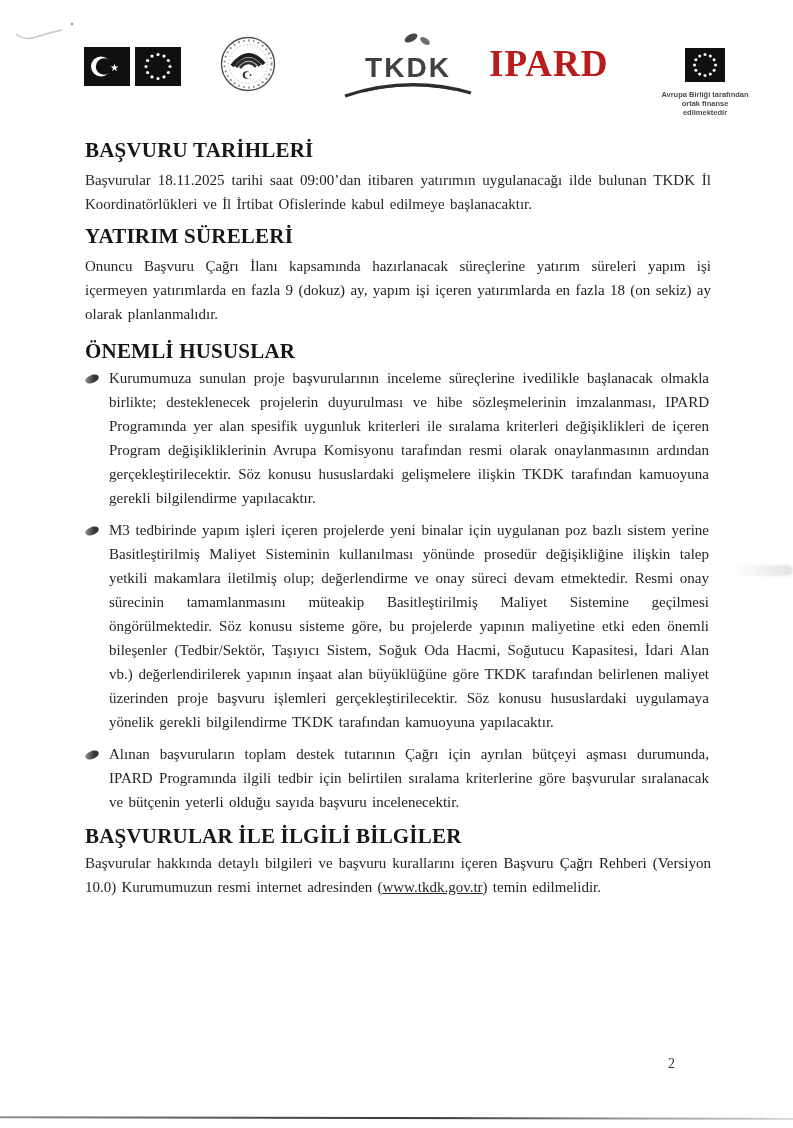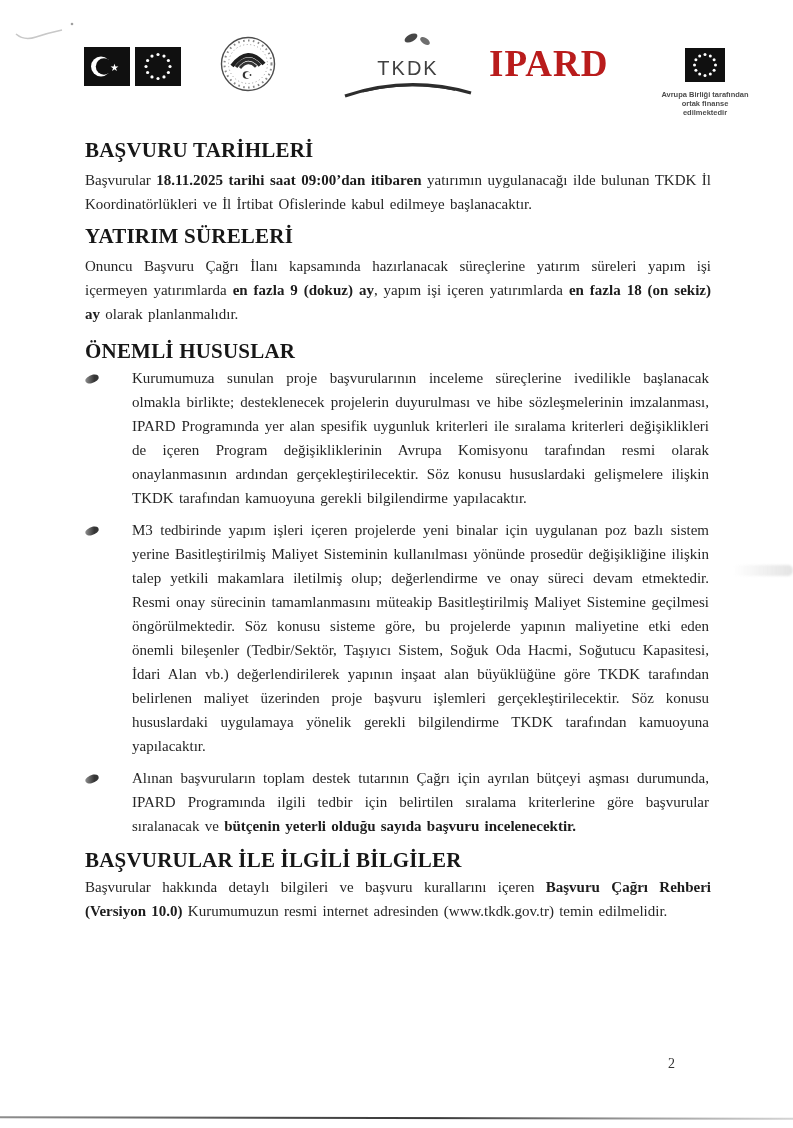--- a/index.html
+++ b/index.html
@@ -10,21 +10,21 @@
     color:#262626;
   }
   
   .logo{position:absolute;}
   .flagbox{width:46px;height:39px;background:#111;display:inline-block;position:relative;}
   #flags{left:84px;top:47px;display:flex;gap:5px;}
   #seal{left:219px;top:35px;}
   #tkdk{left:349px;top:28px;width:118px;text-align:center;}
   .tkdk-word{
     font-family:"Liberation Sans","DejaVu Sans",sans-serif;
-    font-weight:normal;font-size:20px;letter-spacing:2px;color:#414141;line-height:28px;
+    font-weight:bold;font-size:28px;letter-spacing:2px;color:#414141;line-height:28px;
     margin-top:2px;
   }
   #ipard{left:489px;top:44px;}
   .ipard-word{
     font-family:Liberation Serif, serif;
     font-weight:bold;font-size:37px;letter-spacing:1px;color:#b91c1c;line-height:40px;
   }
   #eufund{left:659px;top:48px;width:92px;text-align:center;}
   .eufund-caption{
     font-family:"Liberation Sans","DejaVu Sans",sans-serif;
@@ -32,34 +32,34 @@
   }
   
   .content{position:absolute;left:85px;width:626px;top:140px;}
   h2.sec{
     font-size:21px;line-height:20px;margin:0 0 8px 0;color:#171717;
     letter-spacing:.2px;font-weight:bold;
   }
   .content p{
     font-size:15px;line-height:24px;margin:0;text-align:justify;word-spacing:1.5px;
   }
-  .b{font-weight:bold;color:#1c1c1c;}
+  .b{font-weight:normal;color:#1c1c1c;}
   .mb8{margin-bottom:8px!important;}.mb10{margin-bottom:10px!important;}
   .mb6{margin-bottom:6px!important;}.mb18{margin-bottom:18px!important;}
   .mb15{margin-bottom:15px!important;}.mb5{margin-bottom:5px!important;}
   .mb12{margin-bottom:12px!important;}
-  .bullet-item{display:flex;margin:0 2px 8px 0;gap:23px;}
+  .bullet-item{display:flex;margin:0 2px 8px 0;}
   .bullet-item .leaf{
     flex:0 0 14px;width:14px;height:8px;margin:9px 10px 0 0;
     background:linear-gradient(105deg,#9a9a9a 0%,#6b6b6b 30%,#353535 65%);
     border-radius:65% 35% 60% 40% / 55% 45% 55% 45%;
     transform:rotate(-14deg);
   }
   .bullet-item p{flex:1;}
-  a.doclink{color:#262626;cursor:pointer;}
+  a.doclink{color:#262626;text-decoration:underline;cursor:pointer;}
   .pagenum{position:absolute;left:668px;top:1056px;font-size:14px;color:#333;}
   
   .smudge{
     position:absolute;left:733px;top:565px;width:60px;height:11px;
     background:linear-gradient(to left,#d5d5d5,rgba(255,255,255,0));
     opacity:.65;border-radius:5px;filter:blur(1px);
   }
   .bottomline{
     position:absolute;left:0;top:1117px;width:793px;height:2px;
     background:linear-gradient(to right,#8e8e8e,#4a4a4a 35%,#3a3a3a 55%,#9a9a9a 80%,#d5d5d5);

